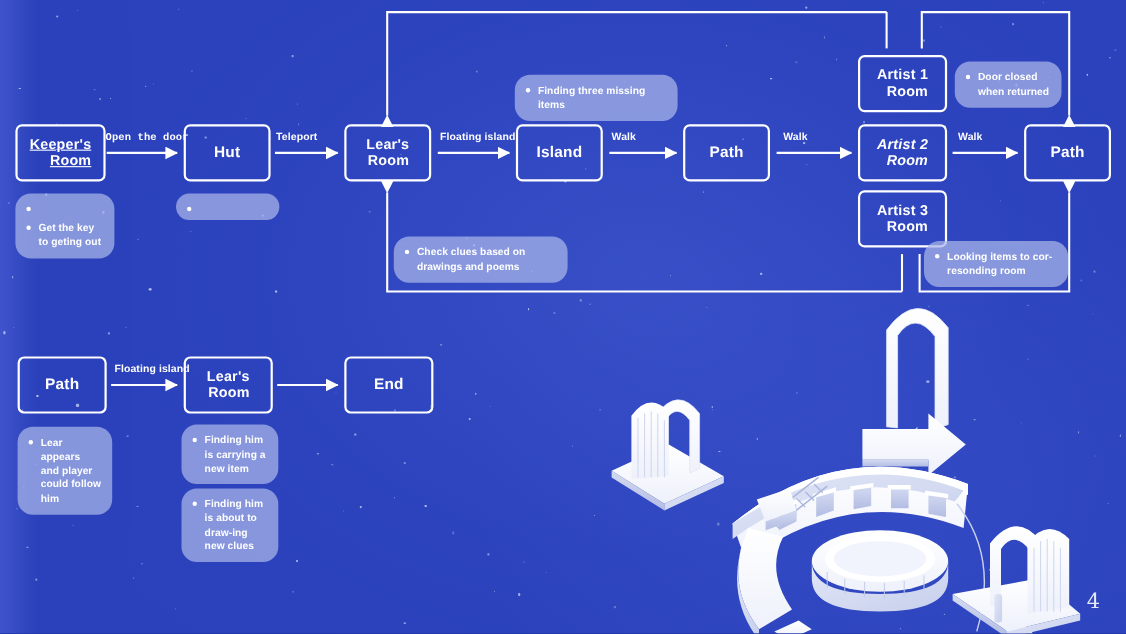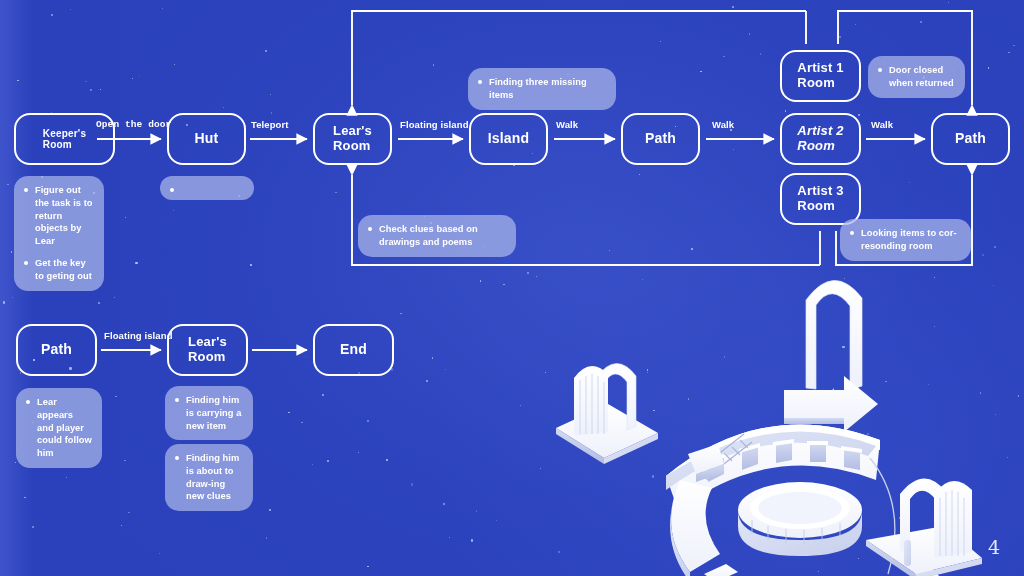--- a/index.html
+++ b/index.html
@@ -18,22 +18,22 @@
      background:radial-gradient(ellipse at 55% 55%, rgba(74,98,222,.22) 0%, rgba(42,65,187,0) 70%);}
 
   
   .star{position:absolute;background:#cfd8f8;border-radius:50%;}
 
   
   #lines{position:absolute;left:0;top:0;width:1024px;height:576px;}
 
   
   .node{position:absolute;box-sizing:border-box;border:2px solid #ffffff;
-        border-radius:16px;display:flex;align-items:center;justify-content:center;
-        text-align:left;color:#ffffff;font-weight:bold;letter-spacing:.2px;
+        border-radius:6px;display:flex;align-items:center;justify-content:center;
+        text-align:right;color:#ffffff;font-weight:bold;letter-spacing:.2px;
         line-height:1.12;}
 
   
   .elabel{position:absolute;color:#ffffff;font-size:9.5px;font-weight:bold;
           white-space:nowrap;letter-spacing:.1px;}
 
   
   .note{position:absolute;box-sizing:border-box;background:rgba(171,183,233,.72);
         border-radius:14px;padding:8px 10px 8px 9px;color:#ffffff;
         font-size:9.3px;font-weight:bold;line-height:1.38;letter-spacing:.05px;}
@@ -361,21 +361,21 @@
           <line x1="398" y1="298" x2="398" y2="234"></line>
         <line x1="404" y1="298" x2="404" y2="232"></line>
           <line x1="410" y1="298" x2="410" y2="234"></line>
         <line x1="416" y1="298" x2="416" y2="240"></line>
       </g>
       <rect x="356" y="282" width="7" height="26" rx="3" fill="url(#wSide)"></rect>
     </g>
   </svg>
 
   <div id="nodes-layer">
-      <div class="node" style="left: 14px; top: 113px; width: 101px; height: 52px; font-size: 10px;">
+      <div class="node" style="left: 14px; top: 113px; width: 82px; height: 52px; font-size: 13px; text-decoration: underline;">
         <span style="white-space: pre-line;">Keeper's
 Room</span>
       </div>
       <div class="node" style="left: 167px; top: 113px; width: 79px; height: 52px; font-size: 14px;">
         <span style="white-space: pre-line;">Hut</span>
       </div>
       <div class="node" style="left: 313px; top: 113px; width: 79px; height: 52px; font-size: 13px;">
         <span style="white-space: pre-line;">Lear's
 Room</span>
       </div>
@@ -417,21 +417,20 @@
       <div class="elabel" style="left: 400px; top: 119px;">Floating island</div>
       <div class="elabel" style="left: 556px; top: 119px;">Walk</div>
       <div class="elabel" style="left: 712px; top: 119px;">Walk</div>
       <div class="elabel" style="left: 871px; top: 119px;">Walk</div>
       <div class="elabel" style="left: 104px; top: 330px;">Floating island</div>
     </div>
   <div id="notes-layer">
       <div class="note" style="left: 14px; top: 176px; width: 90px;">
         <div class="row">
           <span class="bullet"></span>
-          <span class="btext">Figure out the task is to return objects by Lear</span>
         </div>
         <div class="row">
           <span class="bullet"></span>
           <span class="btext">Get the key to geting out</span>
         </div>
       </div>
       <div class="note" style="left: 160px; top: 176px; width: 94px;">
         <div class="row">
           <span class="bullet"></span>
         </div>

